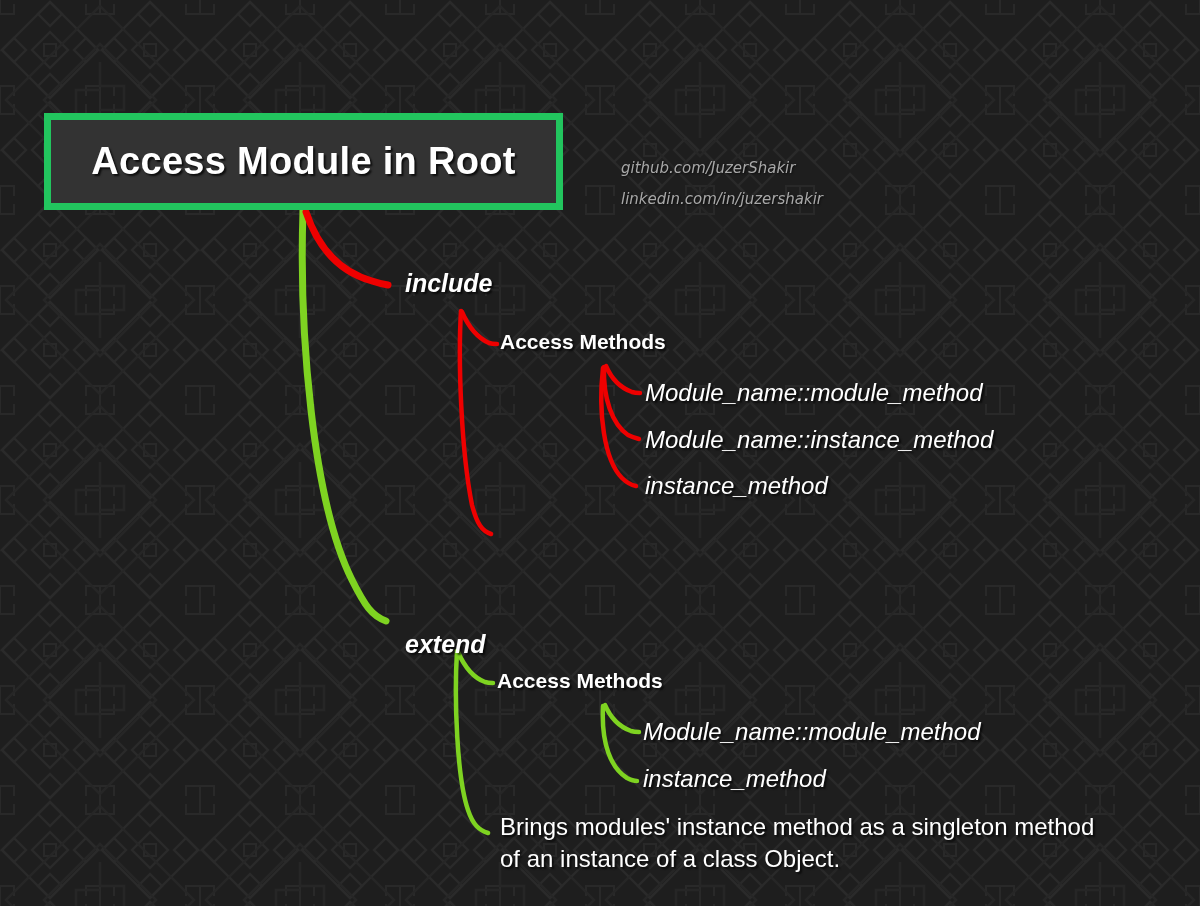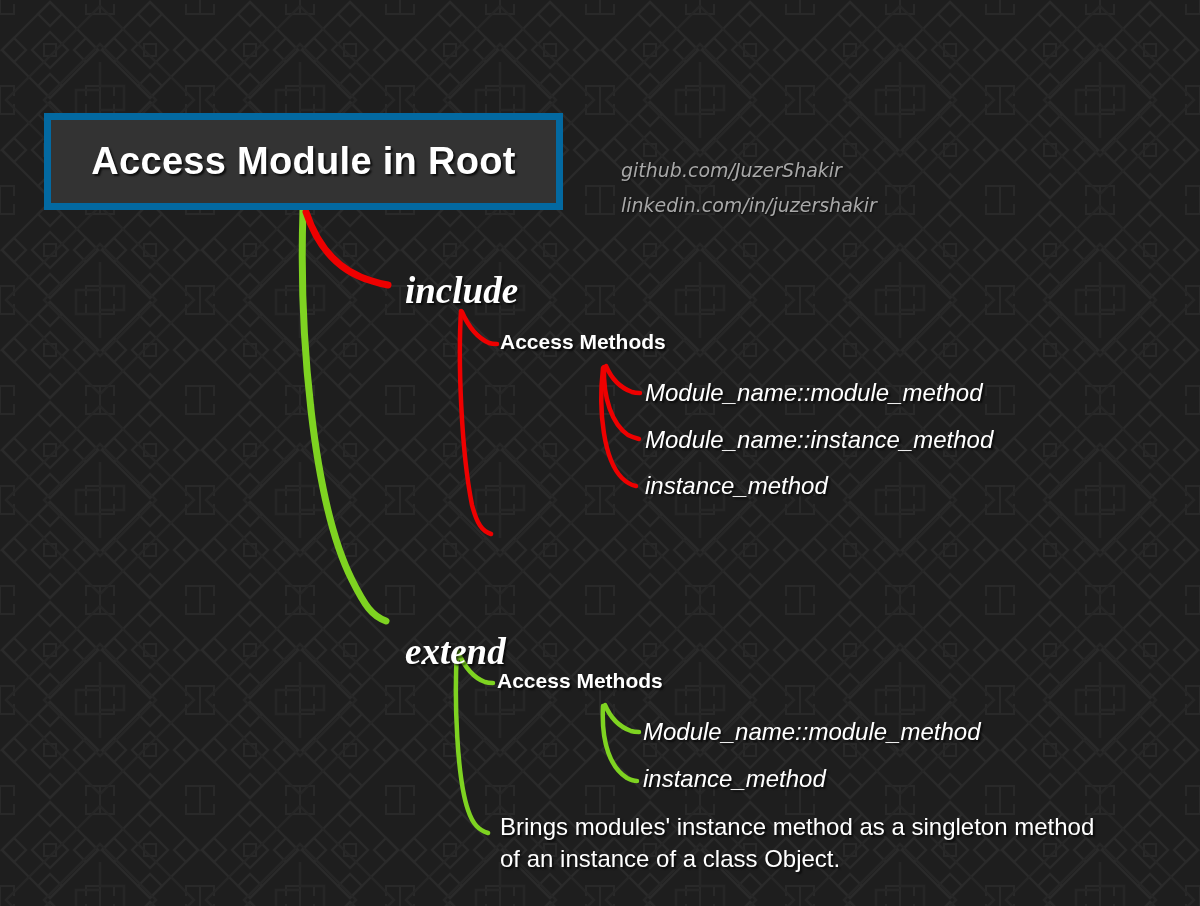--- a/index.html
+++ b/index.html
@@ -31,21 +31,21 @@
   }
   
   .title-box {
     position: absolute;
     left: 44px;
     top: 113px;
     width: 519px;
     height: 97px;
     box-sizing: border-box;
     background: #333333;
-    border: 7px solid #0369a1;
+    border: 7px solid #22c55e;
     display: flex;
     align-items: center;
     justify-content: center;
   }
   .title-text {
     color: #ffffff;
     font-size: 38px;
     font-weight: bold;
     letter-spacing: 0.3px;
     text-shadow: 2px 2px 2px rgba(0,0,0,0.75);
@@ -55,38 +55,37 @@
   .credits {
     position: absolute;
     left: 621px;
     top: 159px;
     display: flex;
     flex-direction: column;
     gap: 13px;
   }
   .credit-line {
     color: #a8a8a8;
-    font-size: 19px;
+    font-size: 15px;
     font-style: italic;
     font-family: "DejaVu Sans", sans-serif;
     white-space: nowrap;
     text-shadow: 1px 1px 2px rgba(0,0,0,0.6);
   }
   
   .node {
     position: absolute;
     color: #ffffff;
     white-space: nowrap;
     text-shadow: 2px 2px 2px rgba(0,0,0,0.7);
   }
   .branch-label {
-    font-size: 37px;
+    font-size: 25px;
     font-weight: bold;
     font-style: italic;
-    font-family: Liberation Serif, serif;
   }
   .section-label {
     font-size: 21px;
     font-weight: bold;
   }
   .method-item {
     font-size: 24px;
     font-style: italic;
   }
   .description {

